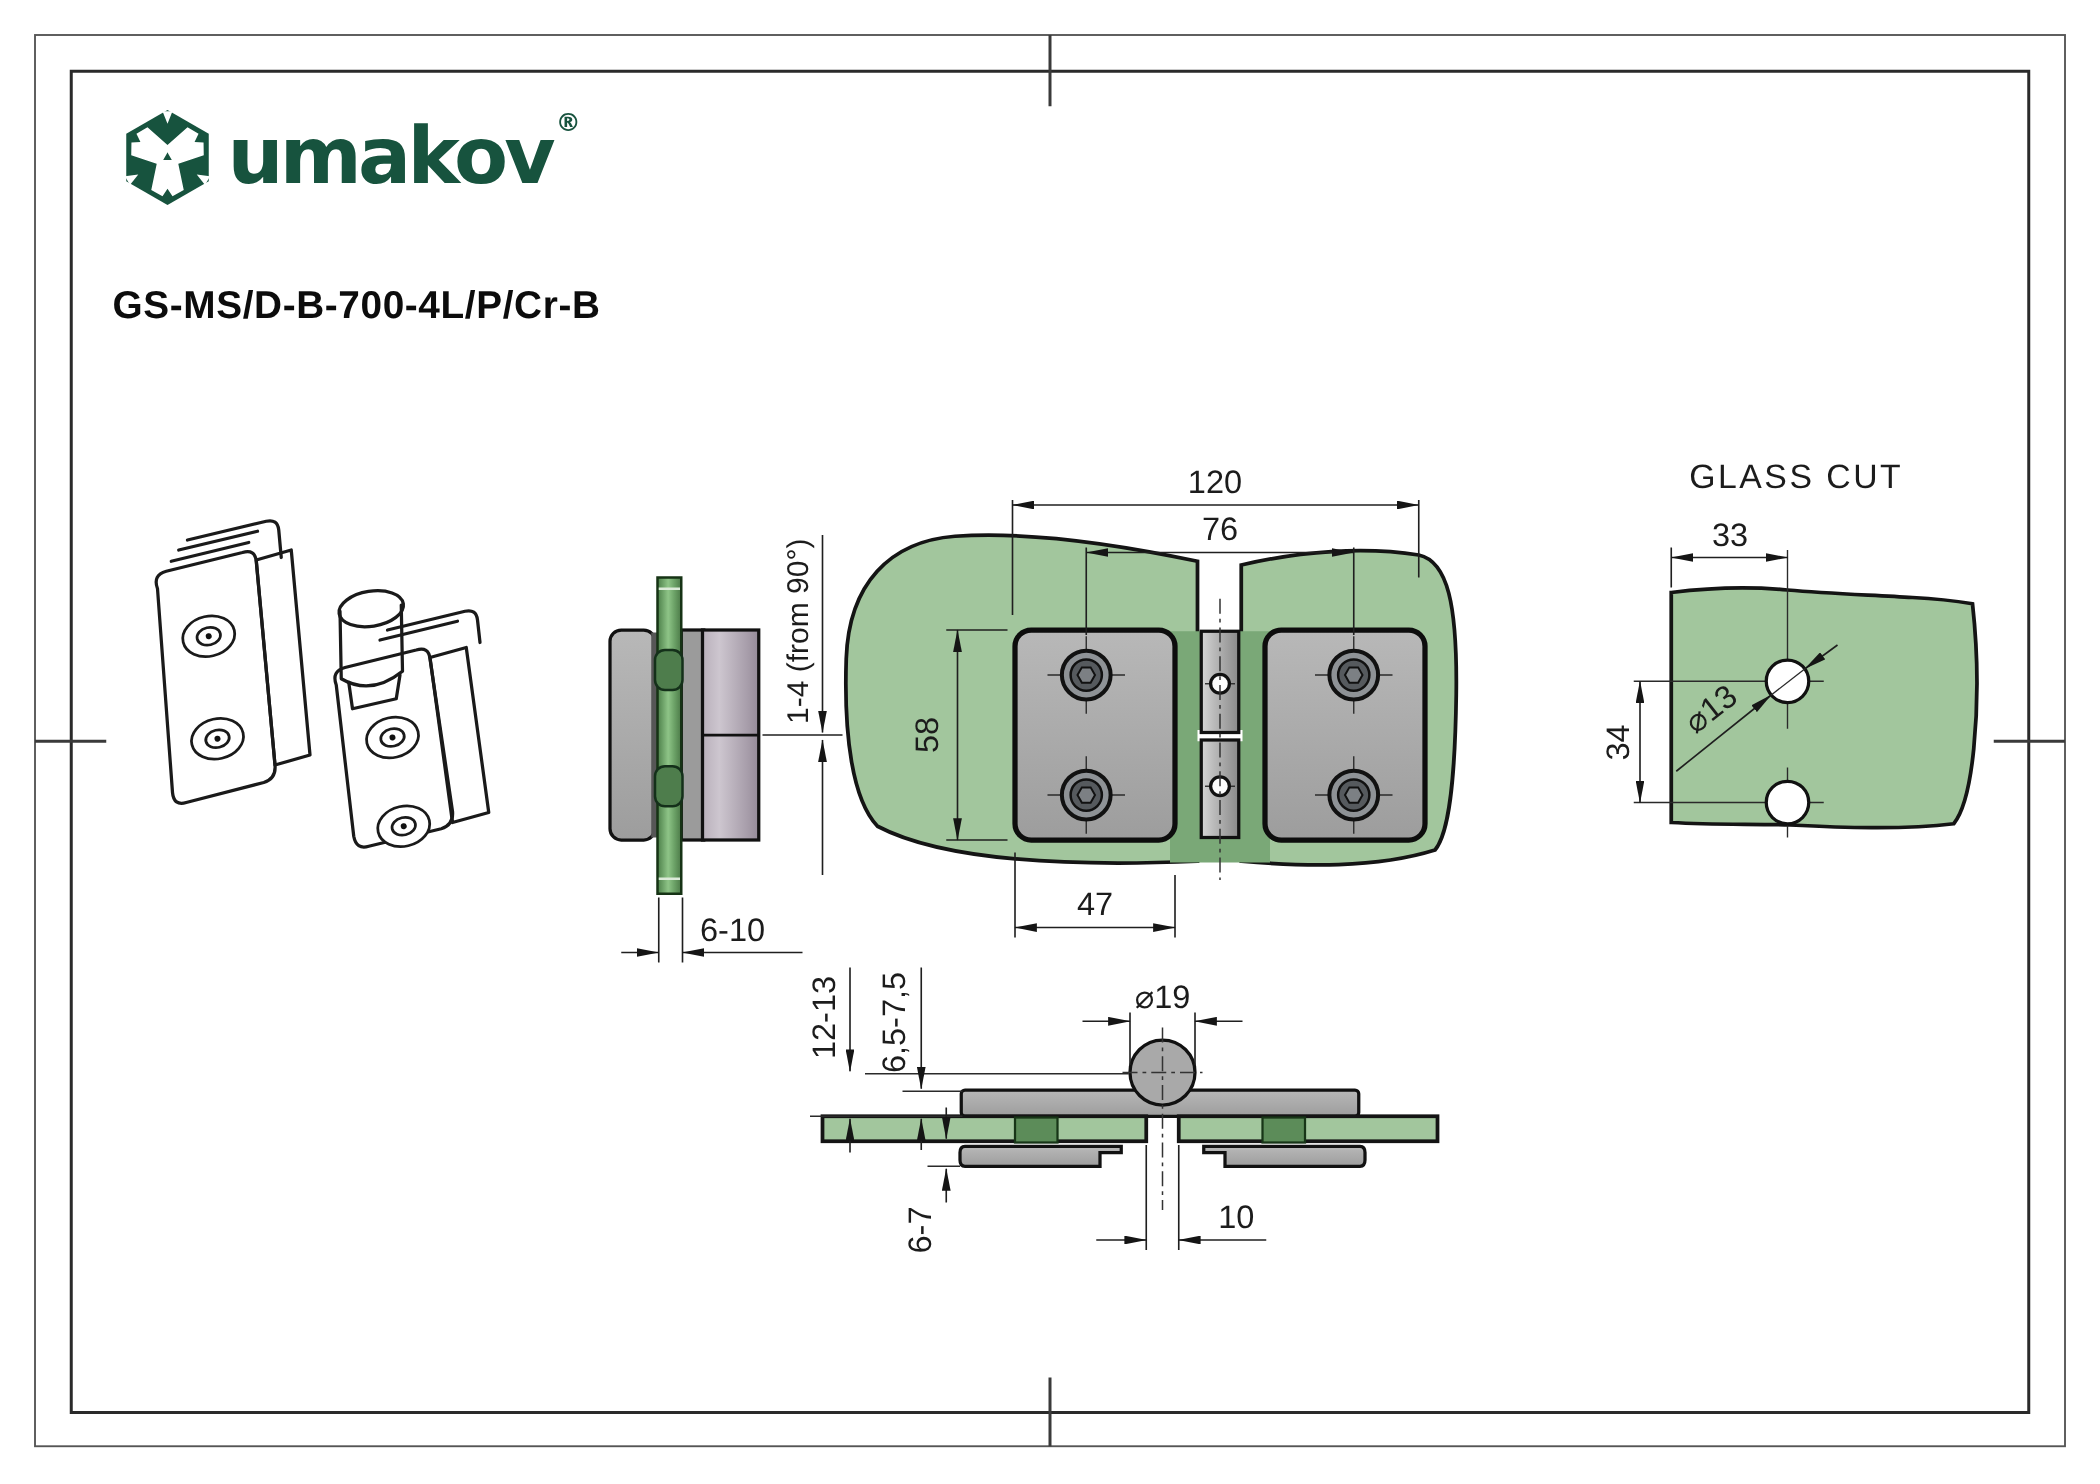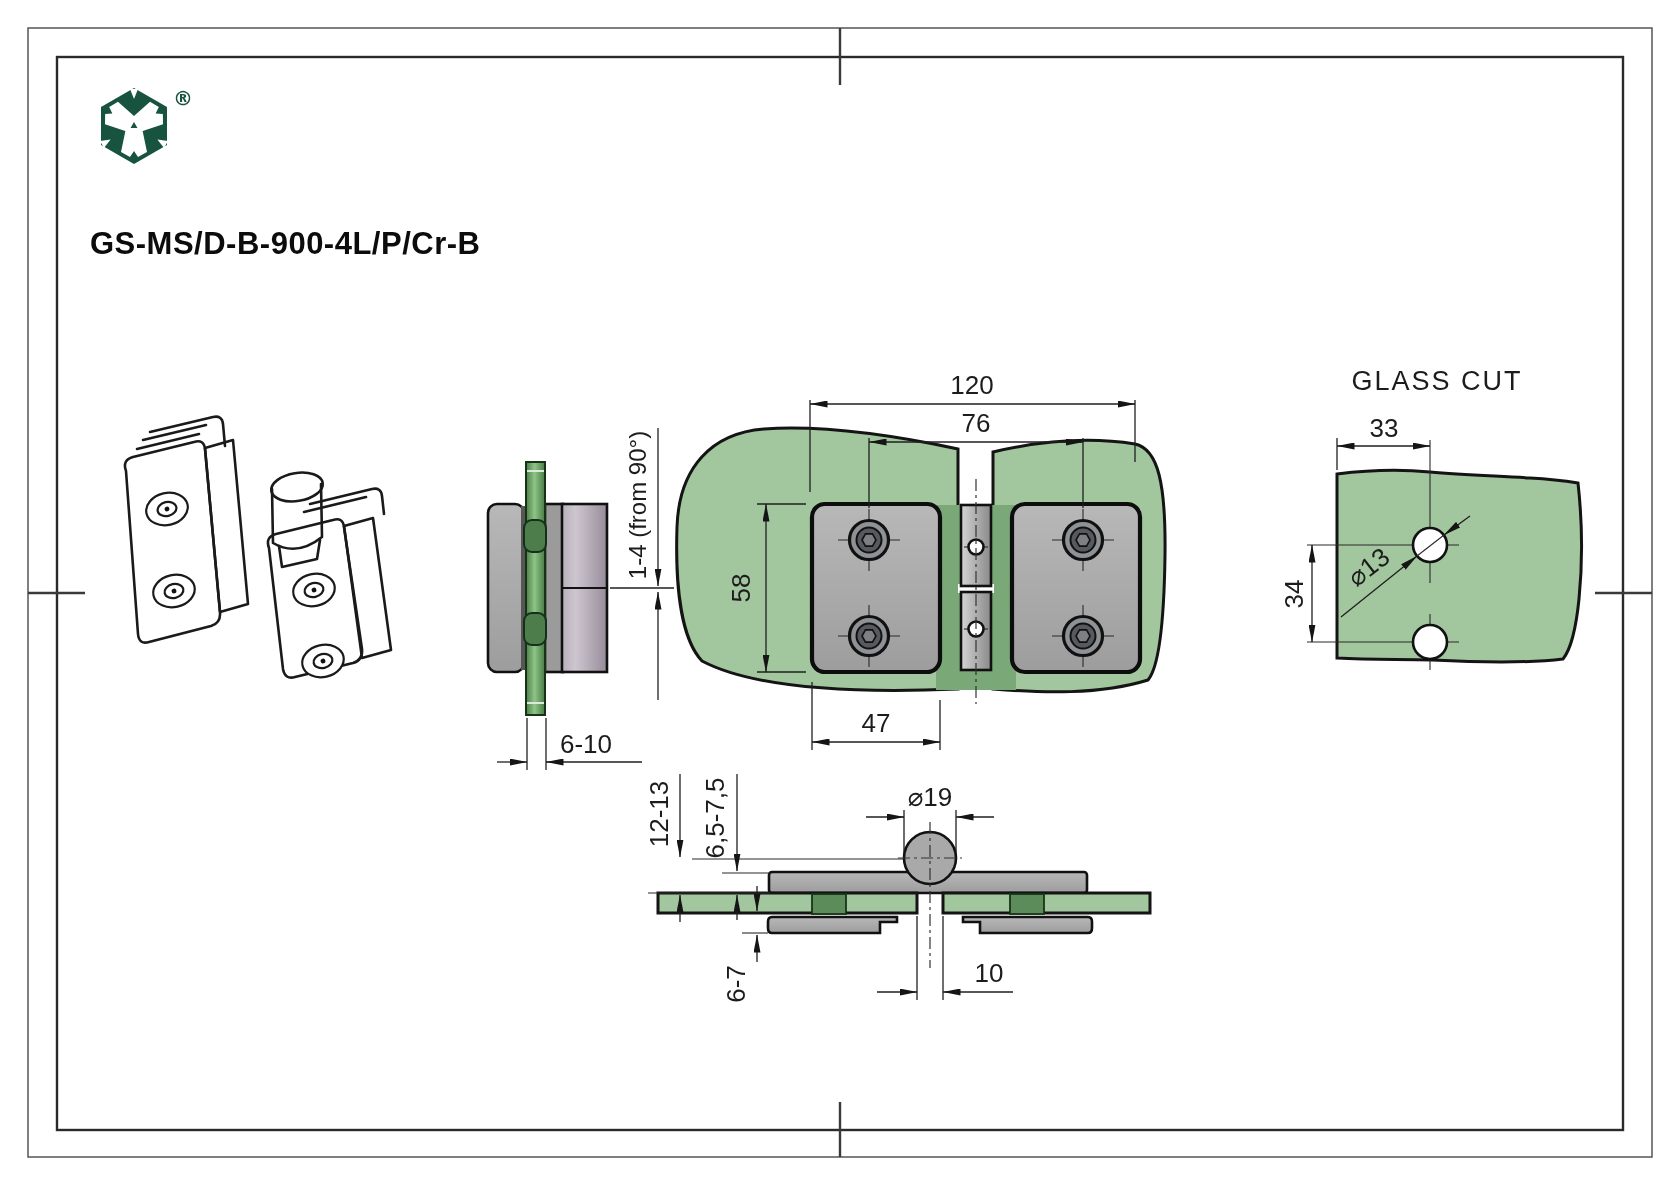--- a/index.html
+++ b/index.html
@@ -256,16 +256,17 @@
     <polygon points="35,2 68,21 68,59 35,78 2,59 2,21" fill="#17533e"></polygon>
     <g fill="#ffffff">
       <path d="M -8,2 L -13,26 L -4,31 L 0,25 L 4,31 L 13,26 L 8,2 Z" transform="translate(35,40)"></path>
       <path d="M -8,2 L -13,26 L -4,31 L 0,25 L 4,31 L 13,26 L 8,2 Z" transform="translate(35,40) rotate(120)"></path>
       <path d="M -8,2 L -13,26 L -4,31 L 0,25 L 4,31 L 13,26 L 8,2 Z" transform="translate(35,40) rotate(240)"></path>
       <path d="M 31,3 L 39,3 L 35,13 Z"></path>
       <path d="M 31,3 L 39,3 L 35,13 Z" transform="rotate(120 35 40)"></path>
       <path d="M 31,3 L 39,3 L 35,13 Z" transform="rotate(240 35 40)"></path>
     </g>
   </svg>
+  <span class="logo-text">umakov</span>
   <span class="logo-reg">®</span>
 </div>
 
-<div class="product-code">GS-MS/D-B-900-4L/P/Cr-B</div>
+<div class="product-code">GS-MS/D-B-700-4L/P/Cr-B</div>
 
 </body></html>

